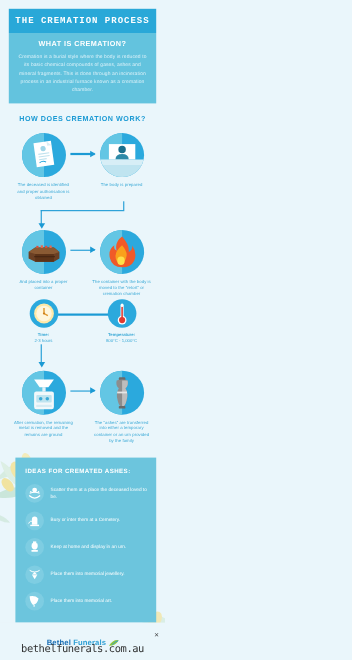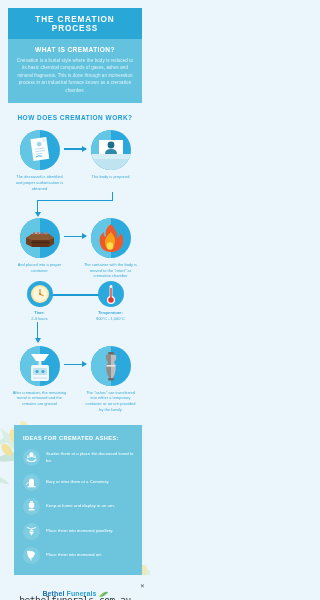--- a/index.html
+++ b/index.html
@@ -17,20 +17,21 @@
     background:#29a8d8;
     margin:0 8px;
     padding:7px 4px 6px;
     text-align:center;
   }
   .title-bar .t {
     color:#ffffff;
     font-size:8.2px;
     font-weight:bold;
     letter-spacing:0.9px;
+    font-family:Liberation Mono, monospace;
   }
   .intro {
     background:#63c3de;
     margin:0 8px;
     padding:7px 7px 9px;
     text-align:center;
   }
   .intro h2 {
     color:#ffffff;
     font-size:6.6px;

